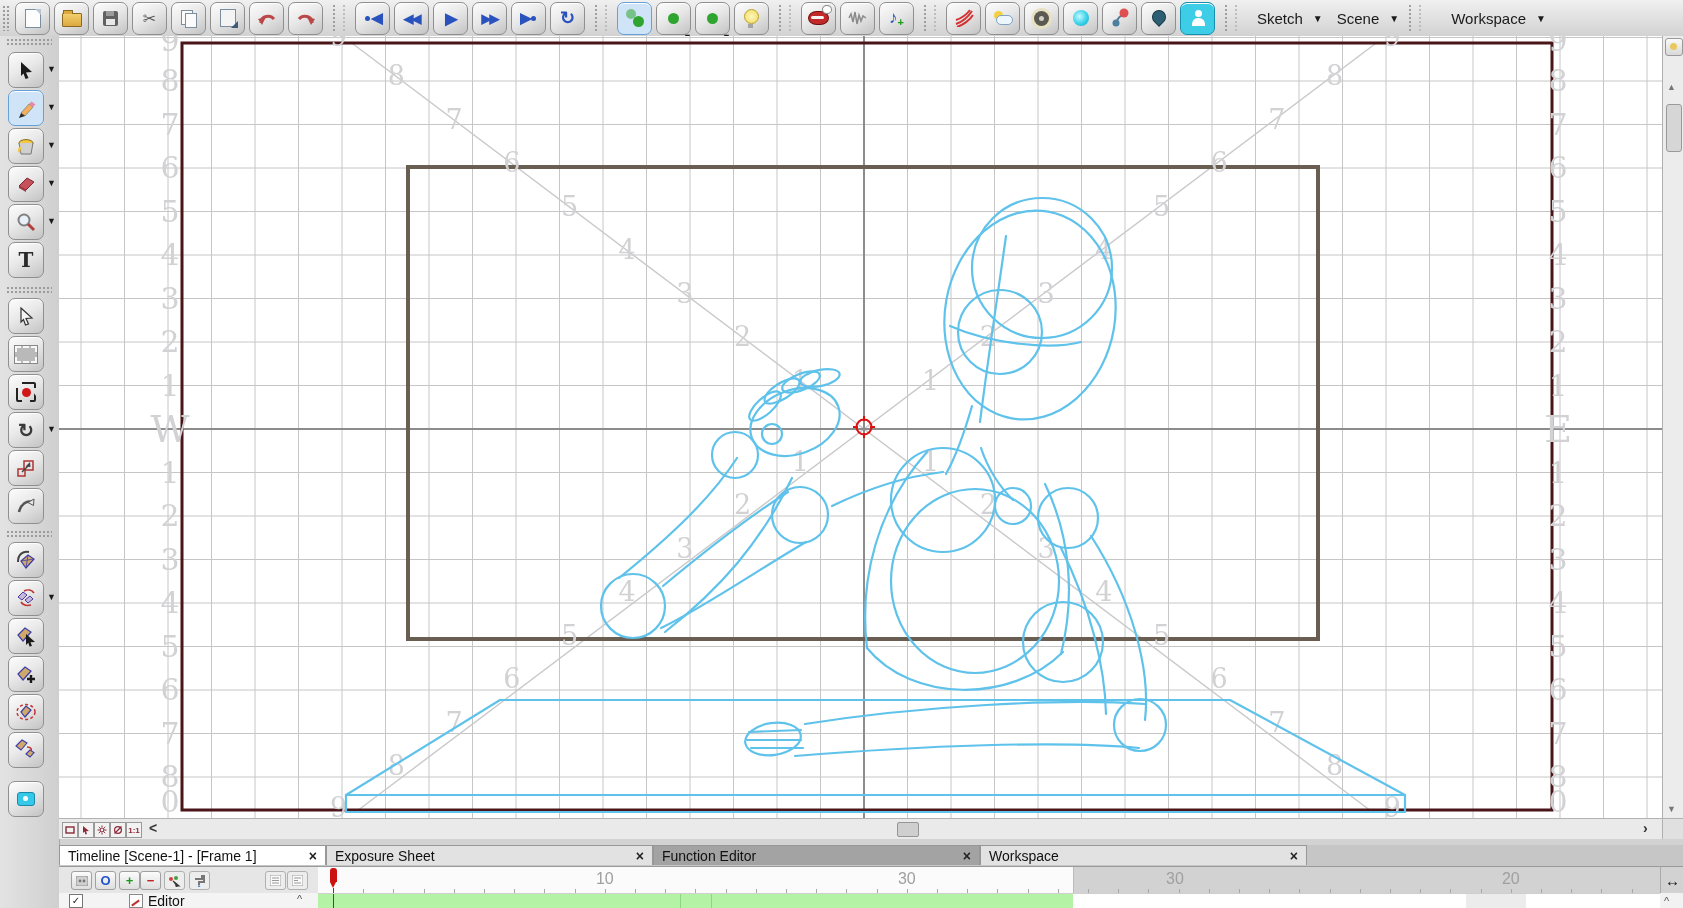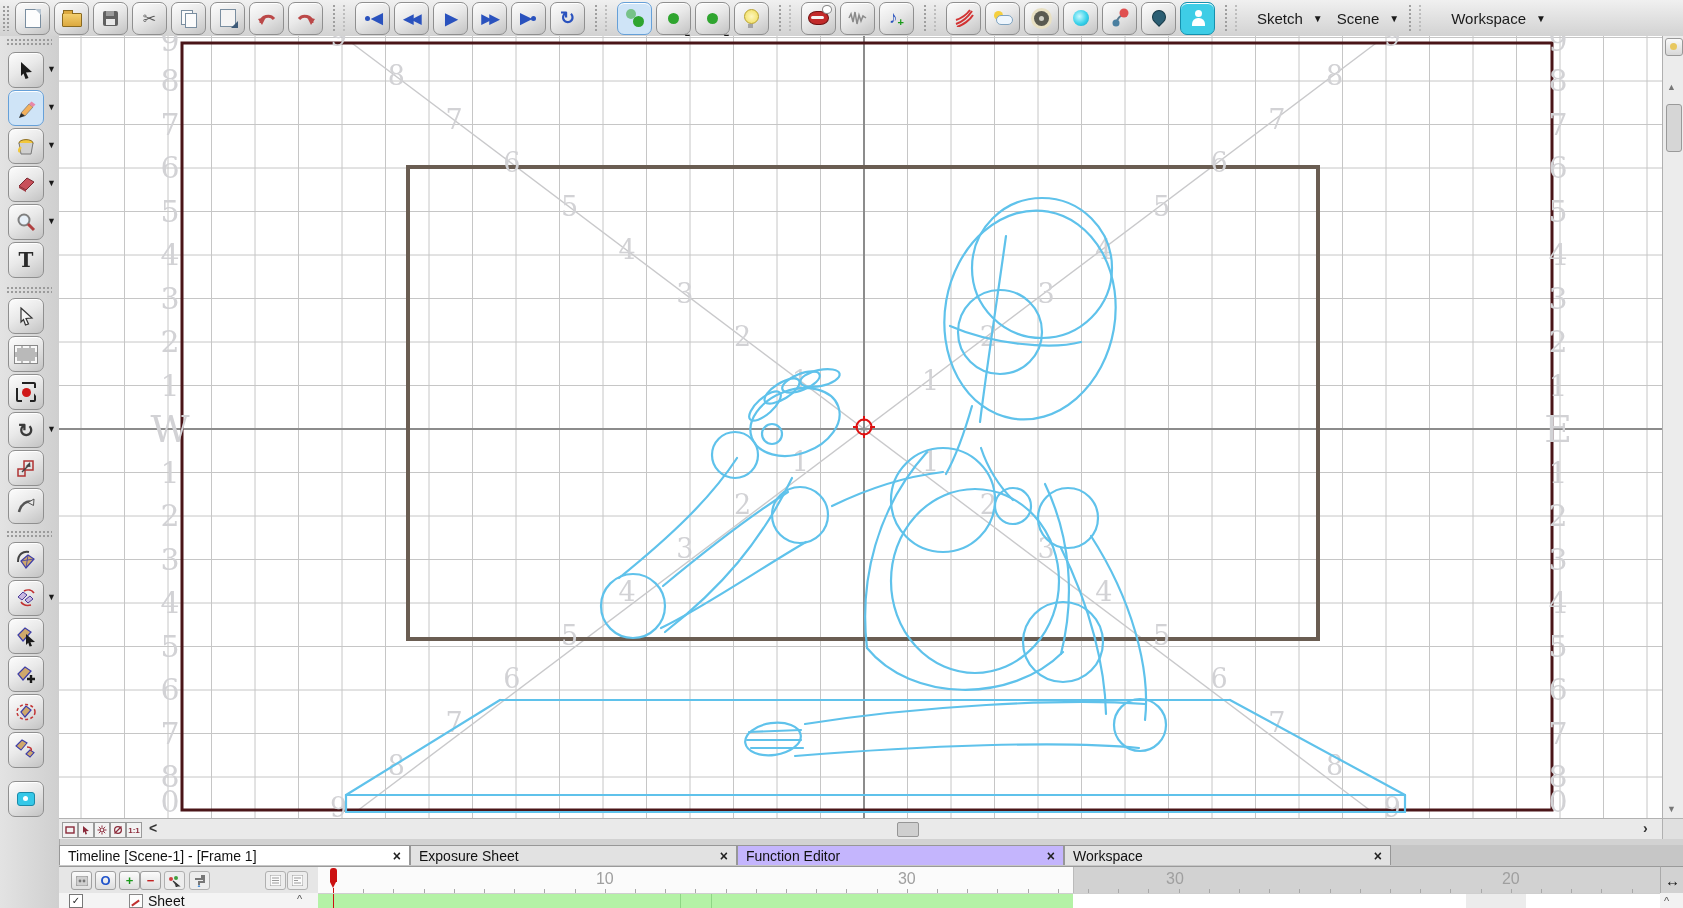--- a/index.html
+++ b/index.html
@@ -76,21 +76,21 @@
   .mini svg{display:block;}
   .hs-handle{position:absolute;left:838px;top:3px;width:20px;height:13px;background:#cfcfcf;border:1px solid #969696;border-radius:2px;}
   .strip-chev{position:absolute;top:1px;font-size:14px;color:#333;font-weight:bold;}
   #corner{left:1662px;top:818px;width:21px;height:20px;background:#e0e0e0;border-top:1px solid #b2b2b2;border-left:1px solid #b0b0b0;}
   
   #tabbar{left:59px;top:845px;width:1624px;height:21px;background:#c6c6c6;display:flex;}
   .ptab{height:20px;border:1px solid #979797;border-bottom:none;background:#e2e2e2;display:flex;align-items:center;font-size:14px;color:#111;padding:0 8px;box-sizing:border-box;flex:none;}
   .ptab .lbl{white-space:nowrap;overflow:hidden;}
   .ptab .x{margin-left:auto;font-size:14px;font-weight:bold;color:#222;padding-left:8px;}
   .ptab.active{background:#fff;}
-  .ptab.blue{background:#c4b5fd;}
+  .ptab.blue{background:#a3a3a3;}
   
   #tl-toolbar{left:59px;top:866px;width:1624px;height:27px;background:#e6e6e6;border-top:1px solid #9a9a9a;}
   .tl-ico{position:absolute;top:4px;width:19px;height:17px;border:1px solid #a0a0a0;border-radius:3px;background:linear-gradient(#fbfbfb,#dedede);display:flex;align-items:center;justify-content:center;font-weight:bold;font-size:13px;}
   .tl-ico.flat{border-color:#b0b0b0;background:#ededed;}
   #ruler{position:absolute;left:259px;top:0;width:1342px;height:27px;background:#fbfbfb;border-bottom:1px solid #9a9a9a;overflow:hidden;}
   .ruler-gray{position:absolute;top:0;height:27px;background:#d2d2d2;border-left:1px solid #bbb;}
   .tick{position:absolute;bottom:0;width:1px;height:5px;background:#a8a8a8;}
   .rlabel{position:absolute;top:3px;font-size:16px;color:#9f9f9f;transform:translateX(-50%);}
   .ph-marker{position:absolute;top:1px;width:7px;height:14px;background:#cc1111;border-radius:3px 3px 0 0;}
   .ph-tail{position:absolute;width:0;height:0;border-left:3.5px solid transparent;border-right:3.5px solid transparent;border-top:6px solid #cc1111;}
@@ -590,21 +590,21 @@
     <div class="mini" style="left:67px">
         <span>1:1</span>
       </div>
     <div class="strip-chev" style="left:90px">&lt;</div>
     <div class="hs-handle"></div>
     <div class="strip-chev" style="left:1584px">›</div>
   </div>
   <div id="corner" class="abs"></div>
 
   <div id="tabbar" class="abs">
-    <div class="ptab active" style="width:351px">
+    <div class="ptab active" style="width:267px">
       <span class="lbl">Timeline [Scene-1] - [Frame 1]</span>
       <span class="x">×</span>
     </div>
     <div class="ptab" style="width:327px">
       <span class="lbl">Exposure Sheet</span>
       <span class="x">×</span>
     </div>
     <div class="ptab blue" style="width:327px">
       <span class="lbl">Function Editor</span>
       <span class="x">×</span>
@@ -714,21 +714,21 @@
       </div>
   </div>
   <div id="ruler-end" class="abs">
       <span>↔</span>
     </div>
 
   <div id="layer-row" class="abs">
     <div id="layer-panel">
       <div class="chk"><span>✓</span></div>
       <div class="layer-ico"></div>
-      <span class="layer-name">Sheet</span>
+      <span class="layer-name">Editor</span>
       <span class="caret">^</span>
     </div>
     <div id="cells">
         <div class="green" style="width: 754.9px; background: rgb(180, 242, 166);"></div>
         <div class="cellbreak" style="left: 362.3px; background: rgb(142, 213, 132);"></div>
         <div class="cellbreak" style="left: 392.5px; background: rgb(142, 213, 132);"></div>
         <div class="stripe" style="left: 1147.5px; width: 60.4px;"></div>
         <div class="ph-line" style="left: 15px; top: 0px; height: 15px; background: rgb(204, 17, 17);"></div>
       </div>
   </div>

